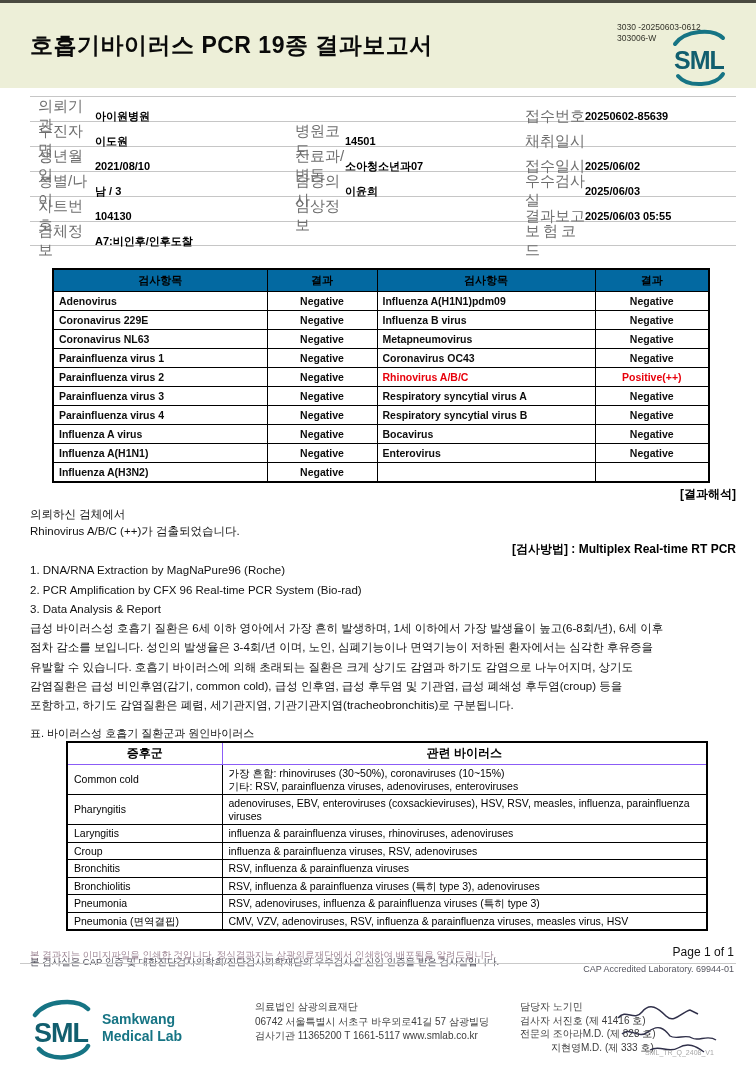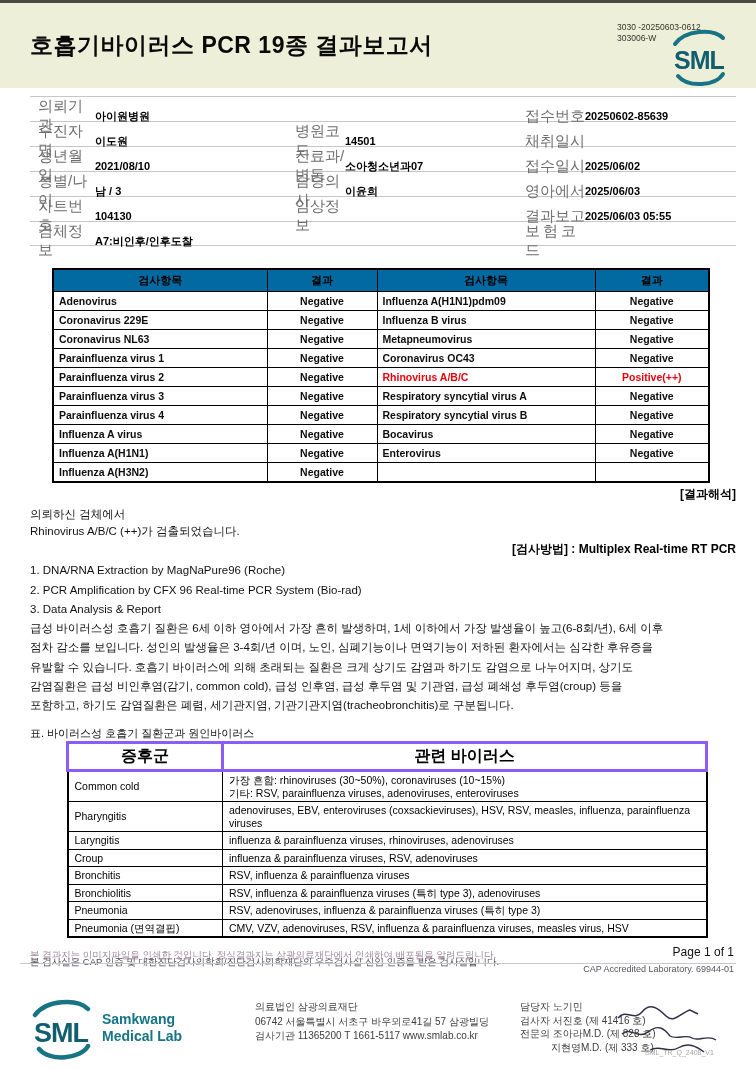--- a/index.html
+++ b/index.html
@@ -30,21 +30,21 @@
   
   .sec{position:absolute;left:30px;width:706px;}
   .sec-h{font-size:12px;font-weight:bold;color:#000;margin-bottom:3px;text-align:right;}
   .ln{font-size:11.5px;color:#111;line-height:17px;white-space:nowrap;}
   .steps .ln{line-height:19.5px;}
   .clin .ln{line-height:19.3px;}
   .tcap{position:absolute;left:30px;top:726px;font-size:11px;color:#111;}
   
   .st{position:absolute;left:66px;top:741px;width:642px;border-collapse:collapse;table-layout:fixed;
       border:2px solid #000;}
-  .st th{border:3px solid #8b5cf6;font-size:16px;font-weight:bold;padding:2px 0;color:#000;background:#fff;}
+  .st th{border:1px solid #8b5cf6;font-size:12px;font-weight:bold;padding:2px 0;color:#000;background:#fff;}
   .st td{border:1px solid #000;font-size:10.5px;color:#000;padding:2px 6px;line-height:12.5px;vertical-align:middle;}
   .st td .vline{line-height:12.5px;}
   
   .foot1{position:absolute;left:30px;top:949px;font-size:9.5px;color:#a08896;white-space:nowrap;}
   .foot2{position:absolute;left:30px;top:956px;font-size:9.5px;color:#4c4c58;white-space:nowrap;}
   .fdiv{position:absolute;left:20px;top:963px;width:716px;border-top:1px solid #c9c9c9;}
   .pagenum{position:absolute;right:22px;top:945px;font-size:12px;color:#111;}
   .cap{position:absolute;right:22px;top:964px;font-size:9px;color:#55555f;}
   
   .blogo{position:absolute;left:30px;top:996px;}
@@ -95,21 +95,21 @@
         <div class="p-label">진료과/병동</div>
         <div class="p-value">소아청소년과07</div>
         <div class="p-label">접수일시</div>
         <div class="p-value">2025/06/02</div>
       </div>
       <div class="p-row">
         <div class="p-label">성별/나이</div>
         <div class="p-value">남 / 3</div>
         <div class="p-label">담당의사</div>
         <div class="p-value">이윤희</div>
-        <div class="p-label">영아에서</div>
+        <div class="p-label">우수검사실</div>
         <div class="p-value">2025/06/03</div>
       </div>
       <div class="p-row">
         <div class="p-label">차트번호</div>
         <div class="p-value">104130</div>
         <div class="p-label">임상정보</div>
         <div class="p-value"></div>
         <div class="p-label">결과보고</div>
         <div class="p-value">2025/06/03 05:55</div>
       </div>

